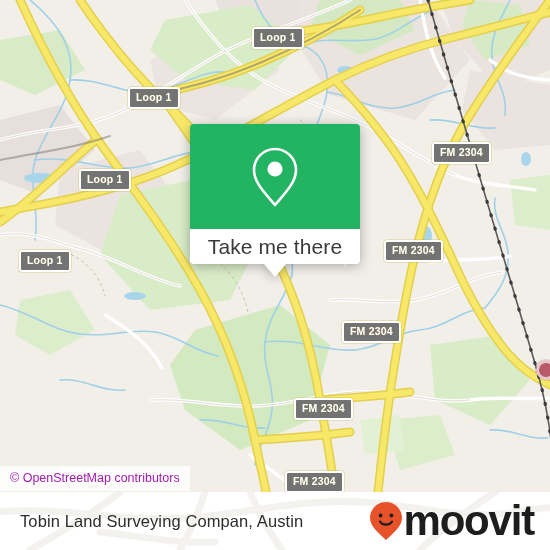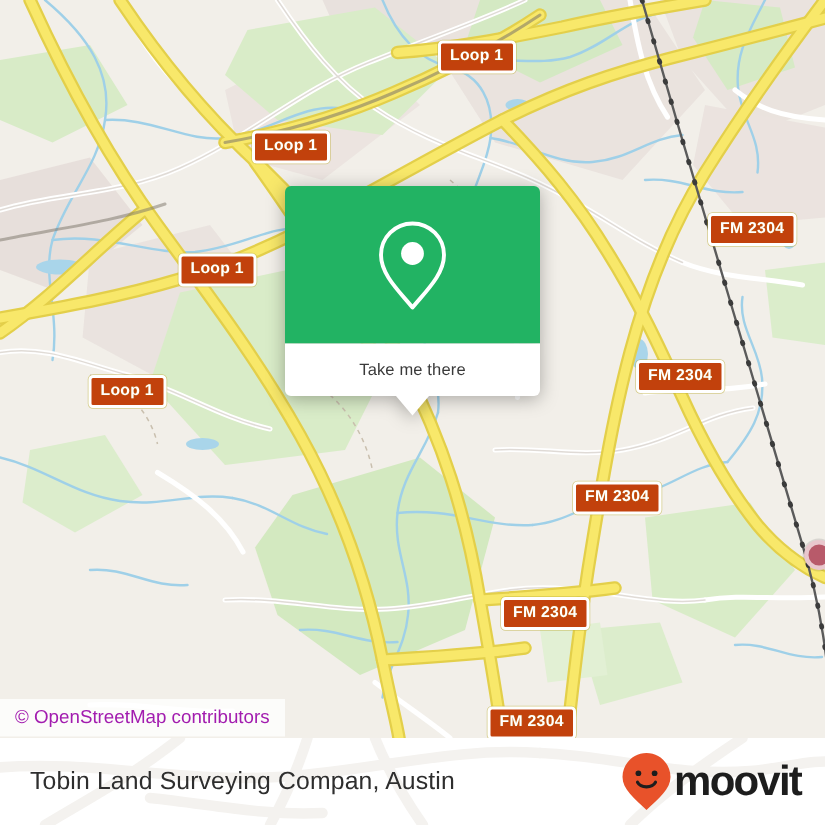--- a/index.html
+++ b/index.html
@@ -14,33 +14,32 @@
   
   #map-area {
     position: absolute; left: 0; top: 0; width: 550px; height: 492px;
     background: #f2efe9; overflow: hidden;
   }
   #map-svg { position: absolute; left: 0; top: 0; }
 
   
   .shield {
     position: absolute;
-    background: #c2410c;
+    background: #737373;
     border: 2px solid #ffffff;
     border-radius: 3px;
     color: #ffffff;
     font-size: 10.5px;
     font-weight: bold;
     line-height: 1;
     padding: 3px 6px 4px 6px;
     white-space: nowrap;
     letter-spacing: .2px;
     text-shadow: 0 0 1px rgba(180,160,20,.55);
     box-shadow: 0 0 0 .5px rgba(190,175,60,.55);
-    margin-left: 40px;
   }
 
   
   .poi-dot {
     position: absolute;
     width: 20px; height: 20px; border-radius: 50%;
     background: #b85a6a;
     border: 3px solid #e9c7cd;
     box-shadow: 0 0 0 1px rgba(0,0,0,.10);
   }
@@ -60,21 +59,21 @@
   }
   #callout-foot {
     position: relative;
     width: 170px; height: 35px;
     background: #ffffff;
     border-radius: 0 0 4px 4px;
     display: flex; align-items: center; justify-content: center;
   }
   #callout-foot-label {
     color: #3a3a3a;
-    font-size: 11px;
+    font-size: 21px;
     letter-spacing: .1px;
   }
   #callout-tail {
     position: absolute;
     left: 50%; top: 35px;
     transform: translateX(-50%);
     width: 0; height: 0;
     border-left: 11px solid transparent;
     border-right: 11px solid transparent;
     border-top: 13px solid #ffffff;
@@ -104,21 +103,21 @@
   #footer-bg { position: absolute; left:0; top:0; width:550px; height:58px; }
   #footer-title {
     position: relative;
     color: #2e2e2e;
     font-size: 16.5px;
     white-space: nowrap;
     letter-spacing: .1px;
   }
   #brand { position: relative; display: flex; align-items: center; gap: 1px; }
   #brand-name {
-    color: #1d1d1d; font-size: 28px; font-weight: bold;
+    color: #1d1d1d; font-size: 42px; font-weight: bold;
     letter-spacing: -1.2px; line-height: 1;
   }
 </style>
 </head>
 <body>
 
 <div id="app">
 
   <div id="map-area">
     <svg id="map-svg" width="550" height="492" viewBox="0 0 550 492">

